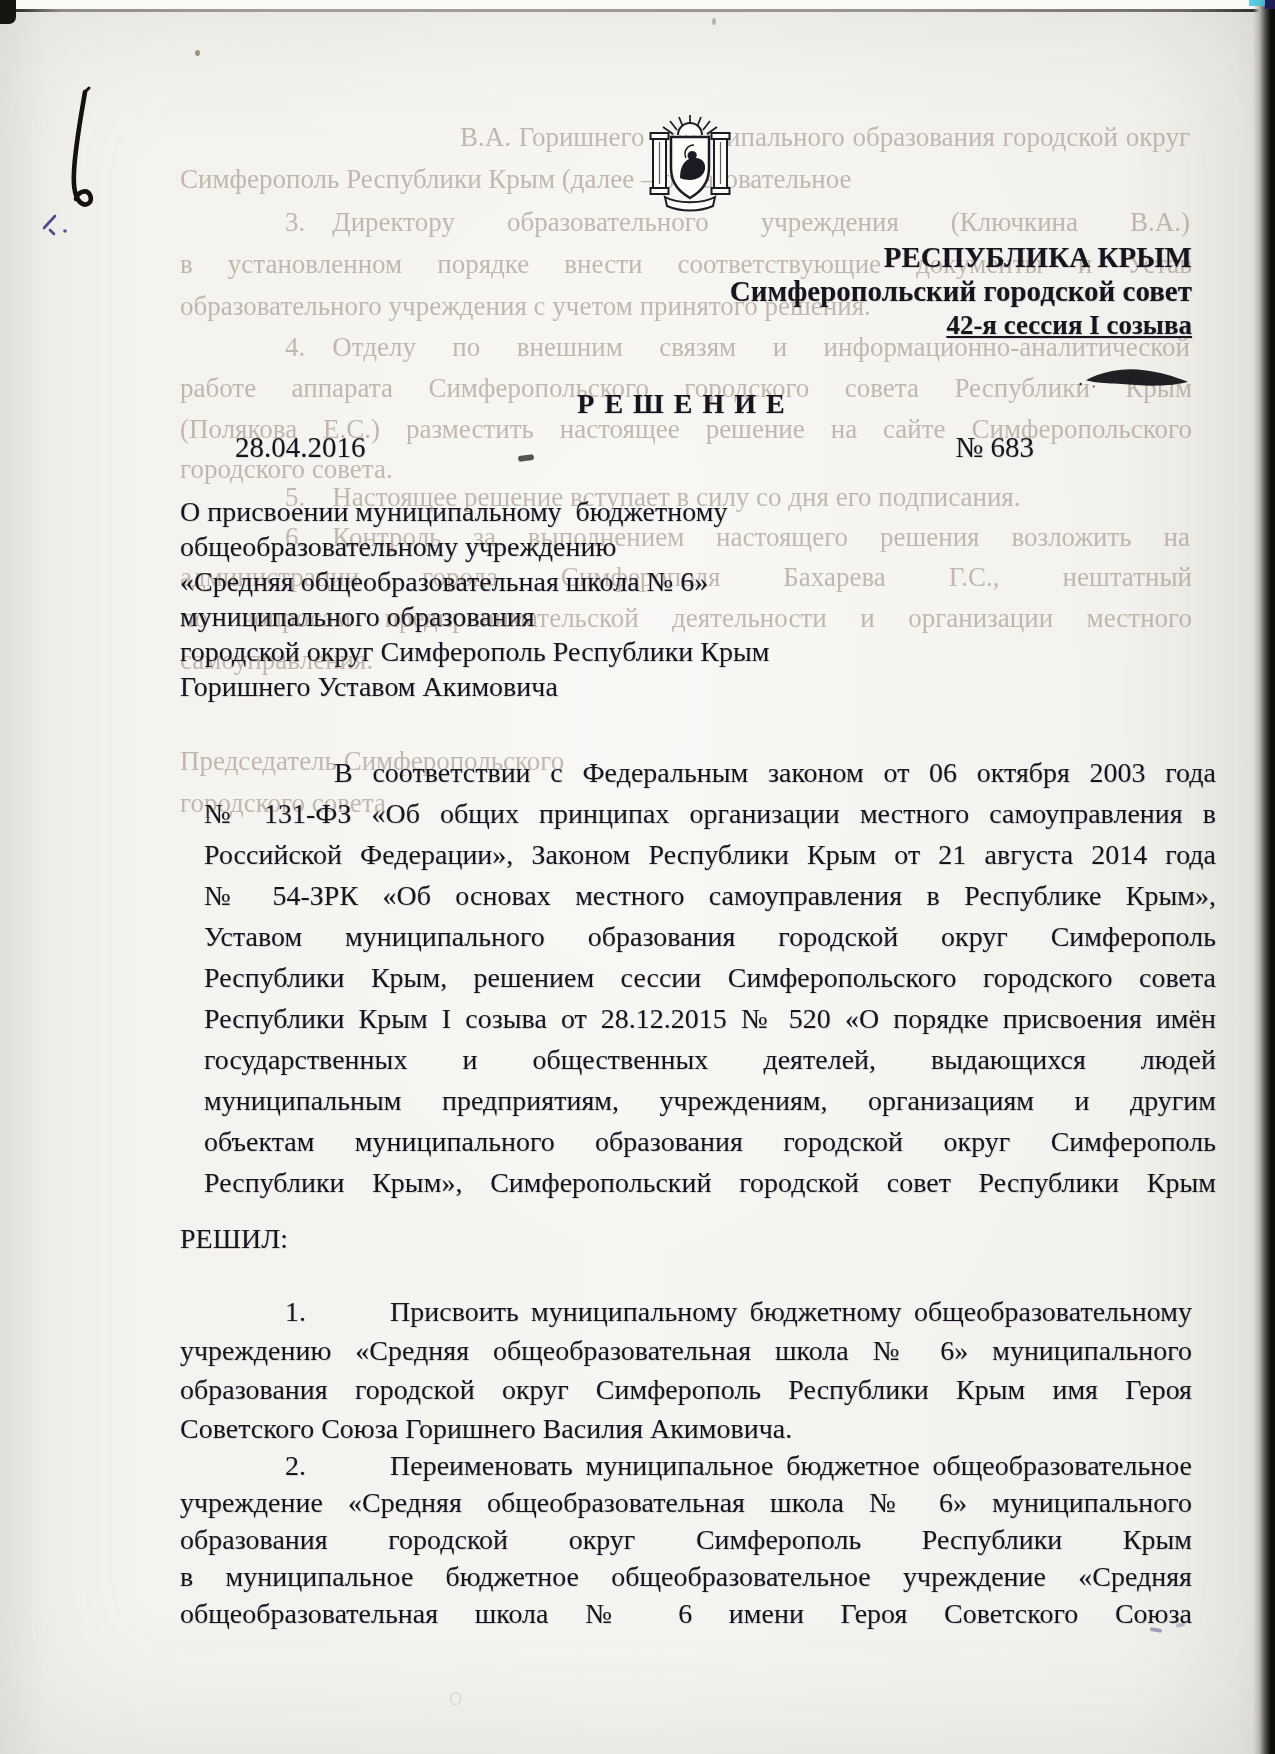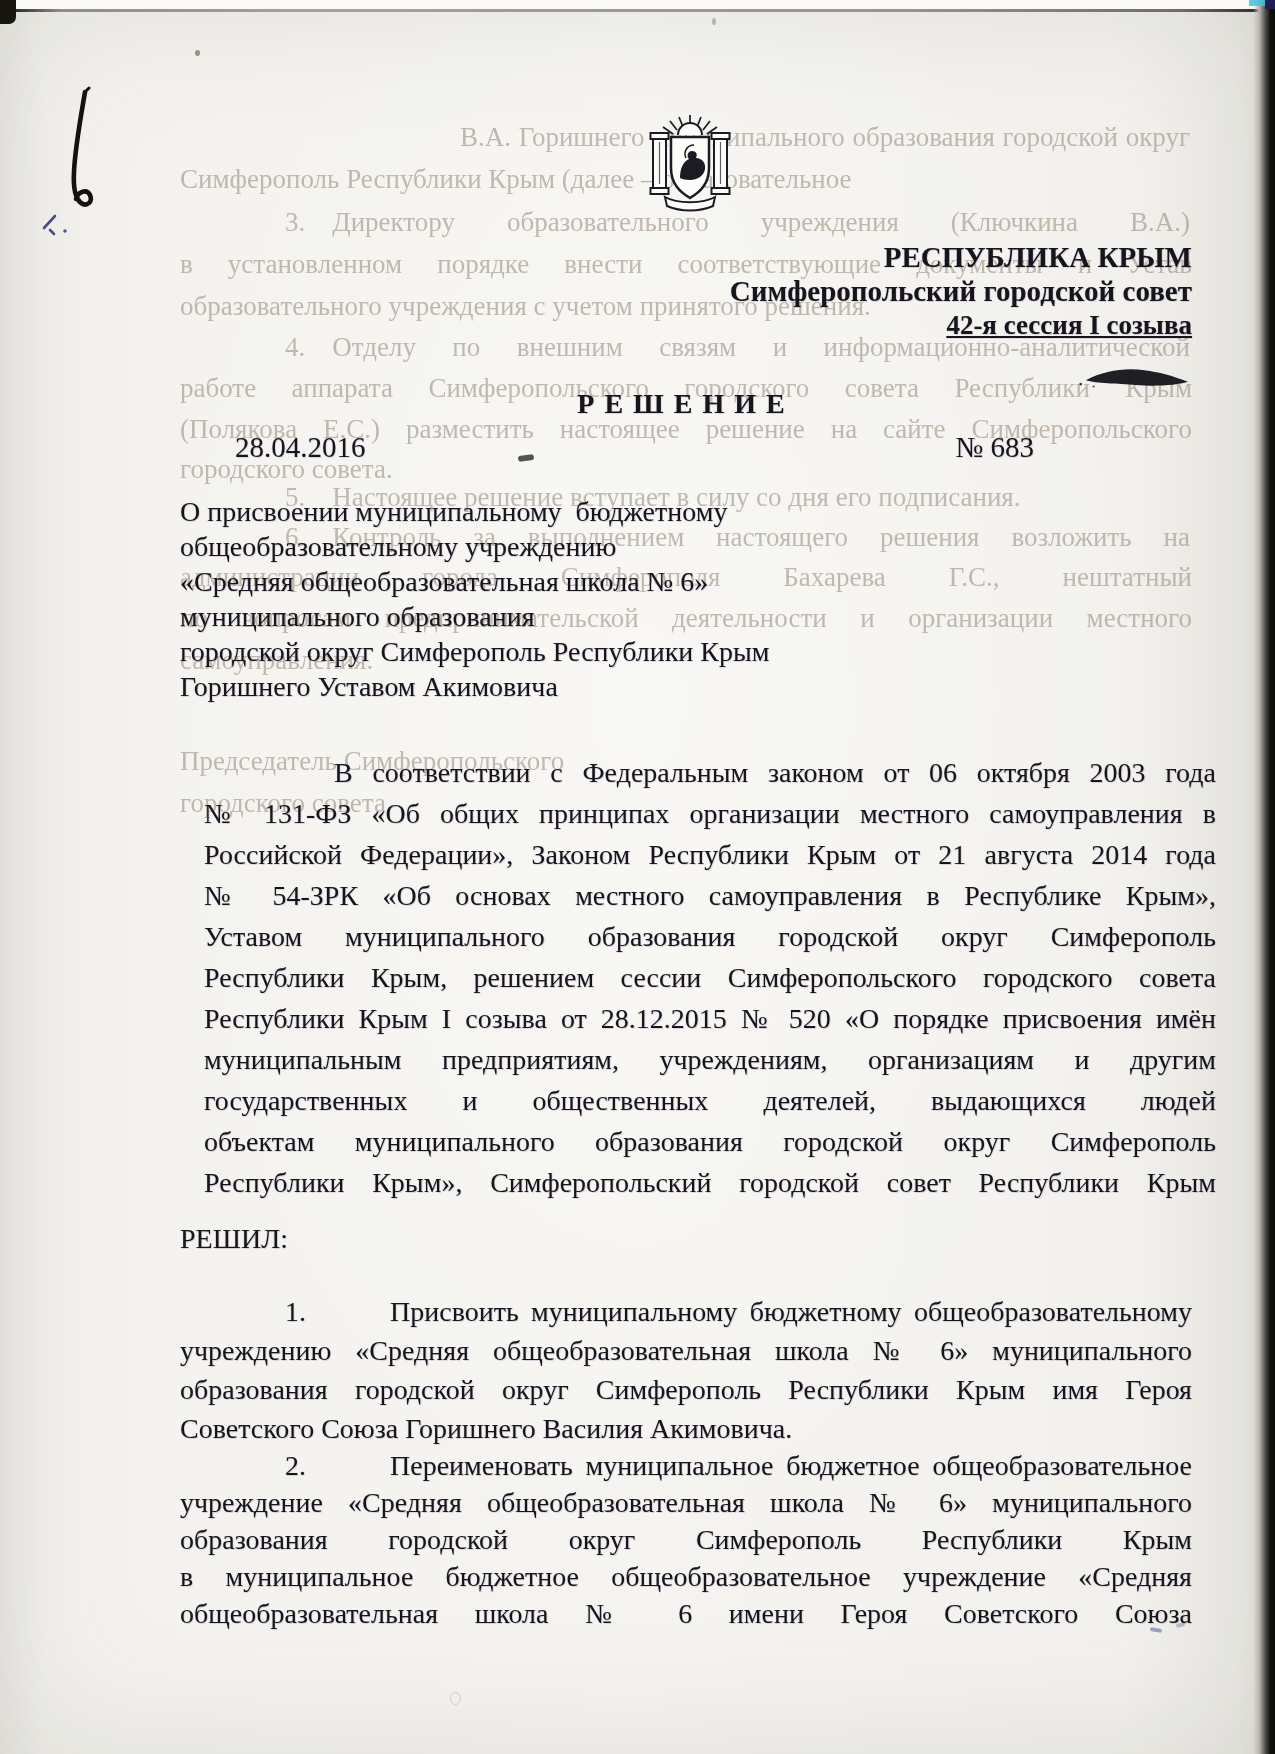--- a/index.html
+++ b/index.html
@@ -162,22 +162,22 @@
   </div>
 
   <div class="abs preamble ink">
     <div class="first">В соответствии с Федеральным законом от 06 октября 2003 года</div>
     <div>№ 131-ФЗ «Об общих принципах организации местного самоуправления в</div>
     <div>Российской Федерации», Законом Республики Крым от 21 августа 2014 года</div>
     <div>№ 54-ЗРК «Об основах местного самоуправления в Республике Крым»,</div>
     <div>Уставом муниципального образования городской округ Симферополь</div>
     <div>Республики Крым, решением сессии Симферопольского городского совета</div>
     <div>Республики Крым I созыва от 28.12.2015 № 520 «О порядке присвоения имён</div>
+    <div>государственных и общественных деятелей, выдающихся людей</div>
     <div>муниципальным предприятиям, учреждениям, организациям и другим</div>
-    <div>государственных и общественных деятелей, выдающихся людей</div>
     <div>объектам муниципального образования городской округ Симферополь</div>
     <div>Республики Крым», Симферопольский городской совет Республики Крым</div>
   </div>
 
   <div class="abs resolved ink">РЕШИЛ:</div>
 
   <div class="abs item item1 ink">
     <div class="ifl">
       <span class="inum">1.</span>
       <span class="irest">Присвоить муниципальному бюджетному общеобразовательному</span>

